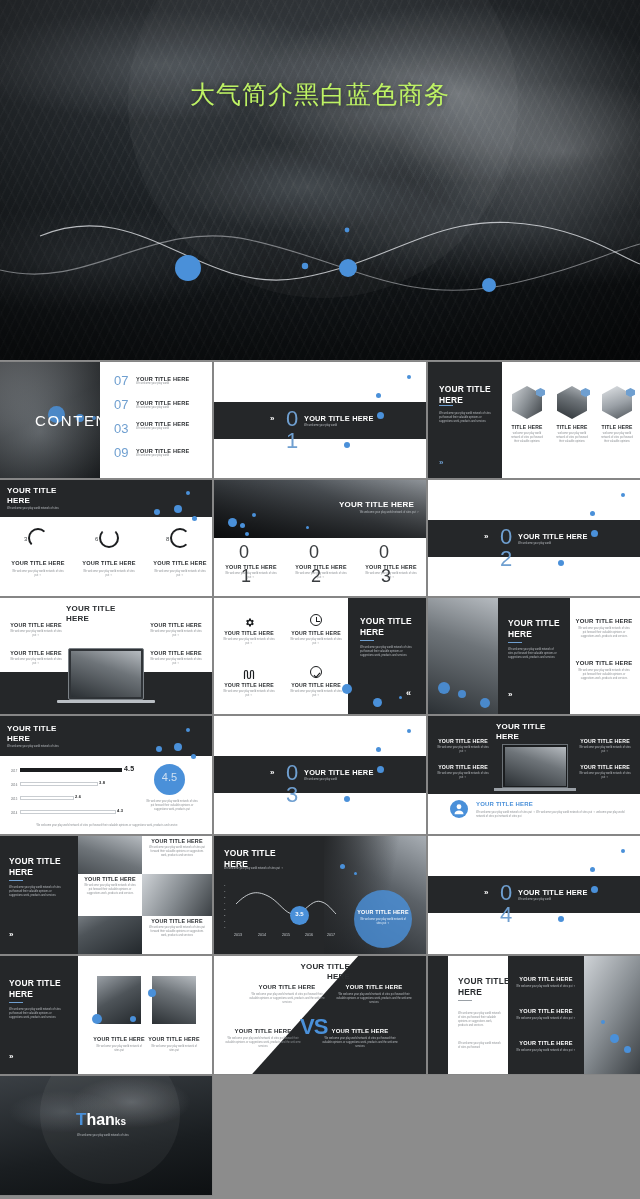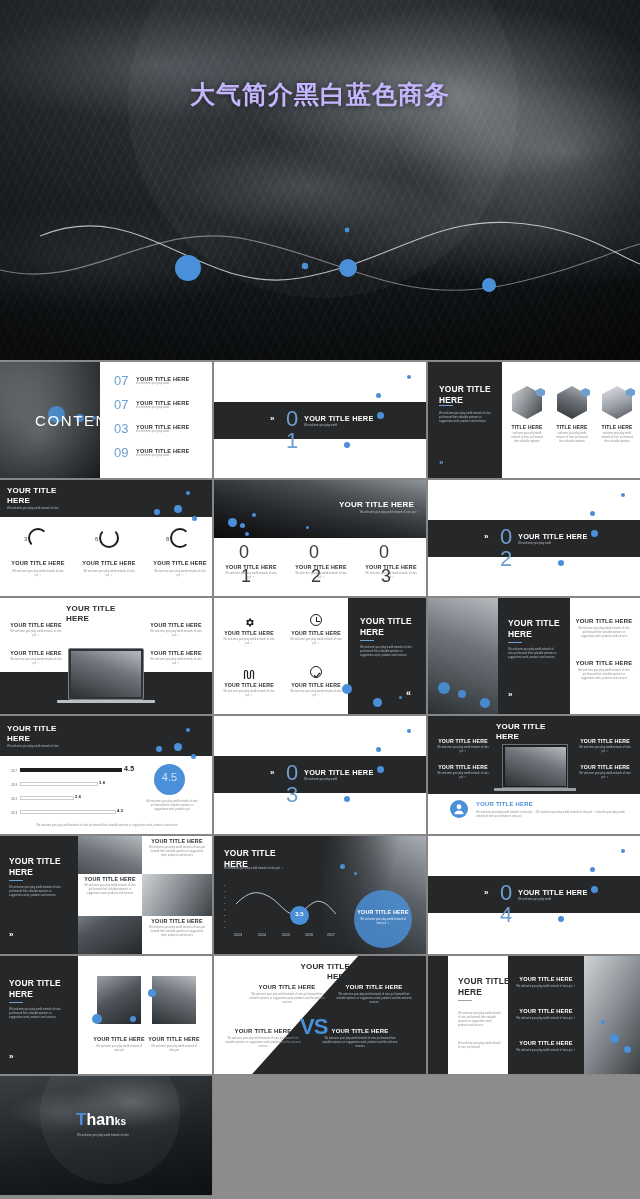--- a/index.html
+++ b/index.html
@@ -38,21 +38,21 @@
   .hero-dome {
     position: absolute; left: 128px; top: -92px; width: 390px; height: 390px;
     border-radius: 50%; background: rgba(255,255,255,0.045);
   }
   .hero-vignette {
     position: absolute; inset: 0;
     background: radial-gradient(ellipse 75% 70% at 50% 42%, rgba(0,0,0,0) 35%, rgba(0,0,0,0.55) 100%);
   }
   .hero-title-wrap { position: absolute; left: 0; right: 0; top: 78px; text-align: center; }
   .hero-t1 {
-    color: #c4b5fd; font-size: 25px; font-weight: bold; letter-spacing: 1px;
+    color: #bef264; font-size: 25px; font-weight: normal; letter-spacing: 1px;
     text-shadow: 0 1px 6px rgba(0,0,0,.6);
   }
   .hero-t2 {
     color: #ffffff; font-size: 25px; font-weight: bold; letter-spacing: 7px;
     margin-top: 6px; text-shadow: 0 1px 6px rgba(0,0,0,.6);
   }
   .hero-sub {
     color: #c9cdd1; font-size: 9.5px; letter-spacing: 1.6px; margin-top: 22px;
   }
   .hero-wave { position: absolute; left: 0; top: 200px; width: 640px; height: 120px; }
@@ -134,21 +134,21 @@
             <div class="tiny">We welcome your play world</div>
           </div>
         </div>
         <div style="display:flex;align-items:center;margin-bottom:9px;">
           <div style="font-size:13px;color:#6f9fd0;font-weight:300;width:22px;">07</div>
           <div>
             <div class="t-h" style="font-size:5.6px;color:#2a2d30;">YOUR TITLE HERE</div>
             <div class="tiny">We welcome your play world</div>
           </div>
         </div>
-        <div style="display:flex;align-items:center;margin-bottom:9px;">
+        <div style="display:flex;align-items:flex-start;margin-bottom:9px;">
           <div style="font-size:13px;color:#6f9fd0;font-weight:300;width:22px;">03</div>
           <div>
             <div class="t-h" style="font-size:5.6px;color:#2a2d30;">YOUR TITLE HERE</div>
             <div class="tiny">We welcome your play world</div>
           </div>
         </div>
         <div style="display:flex;align-items:center;">
           <div style="font-size:13px;color:#6f9fd0;font-weight:300;width:22px;">09</div>
           <div>
             <div class="t-h" style="font-size:5.6px;color:#2a2d30;">YOUR TITLE HERE</div>

